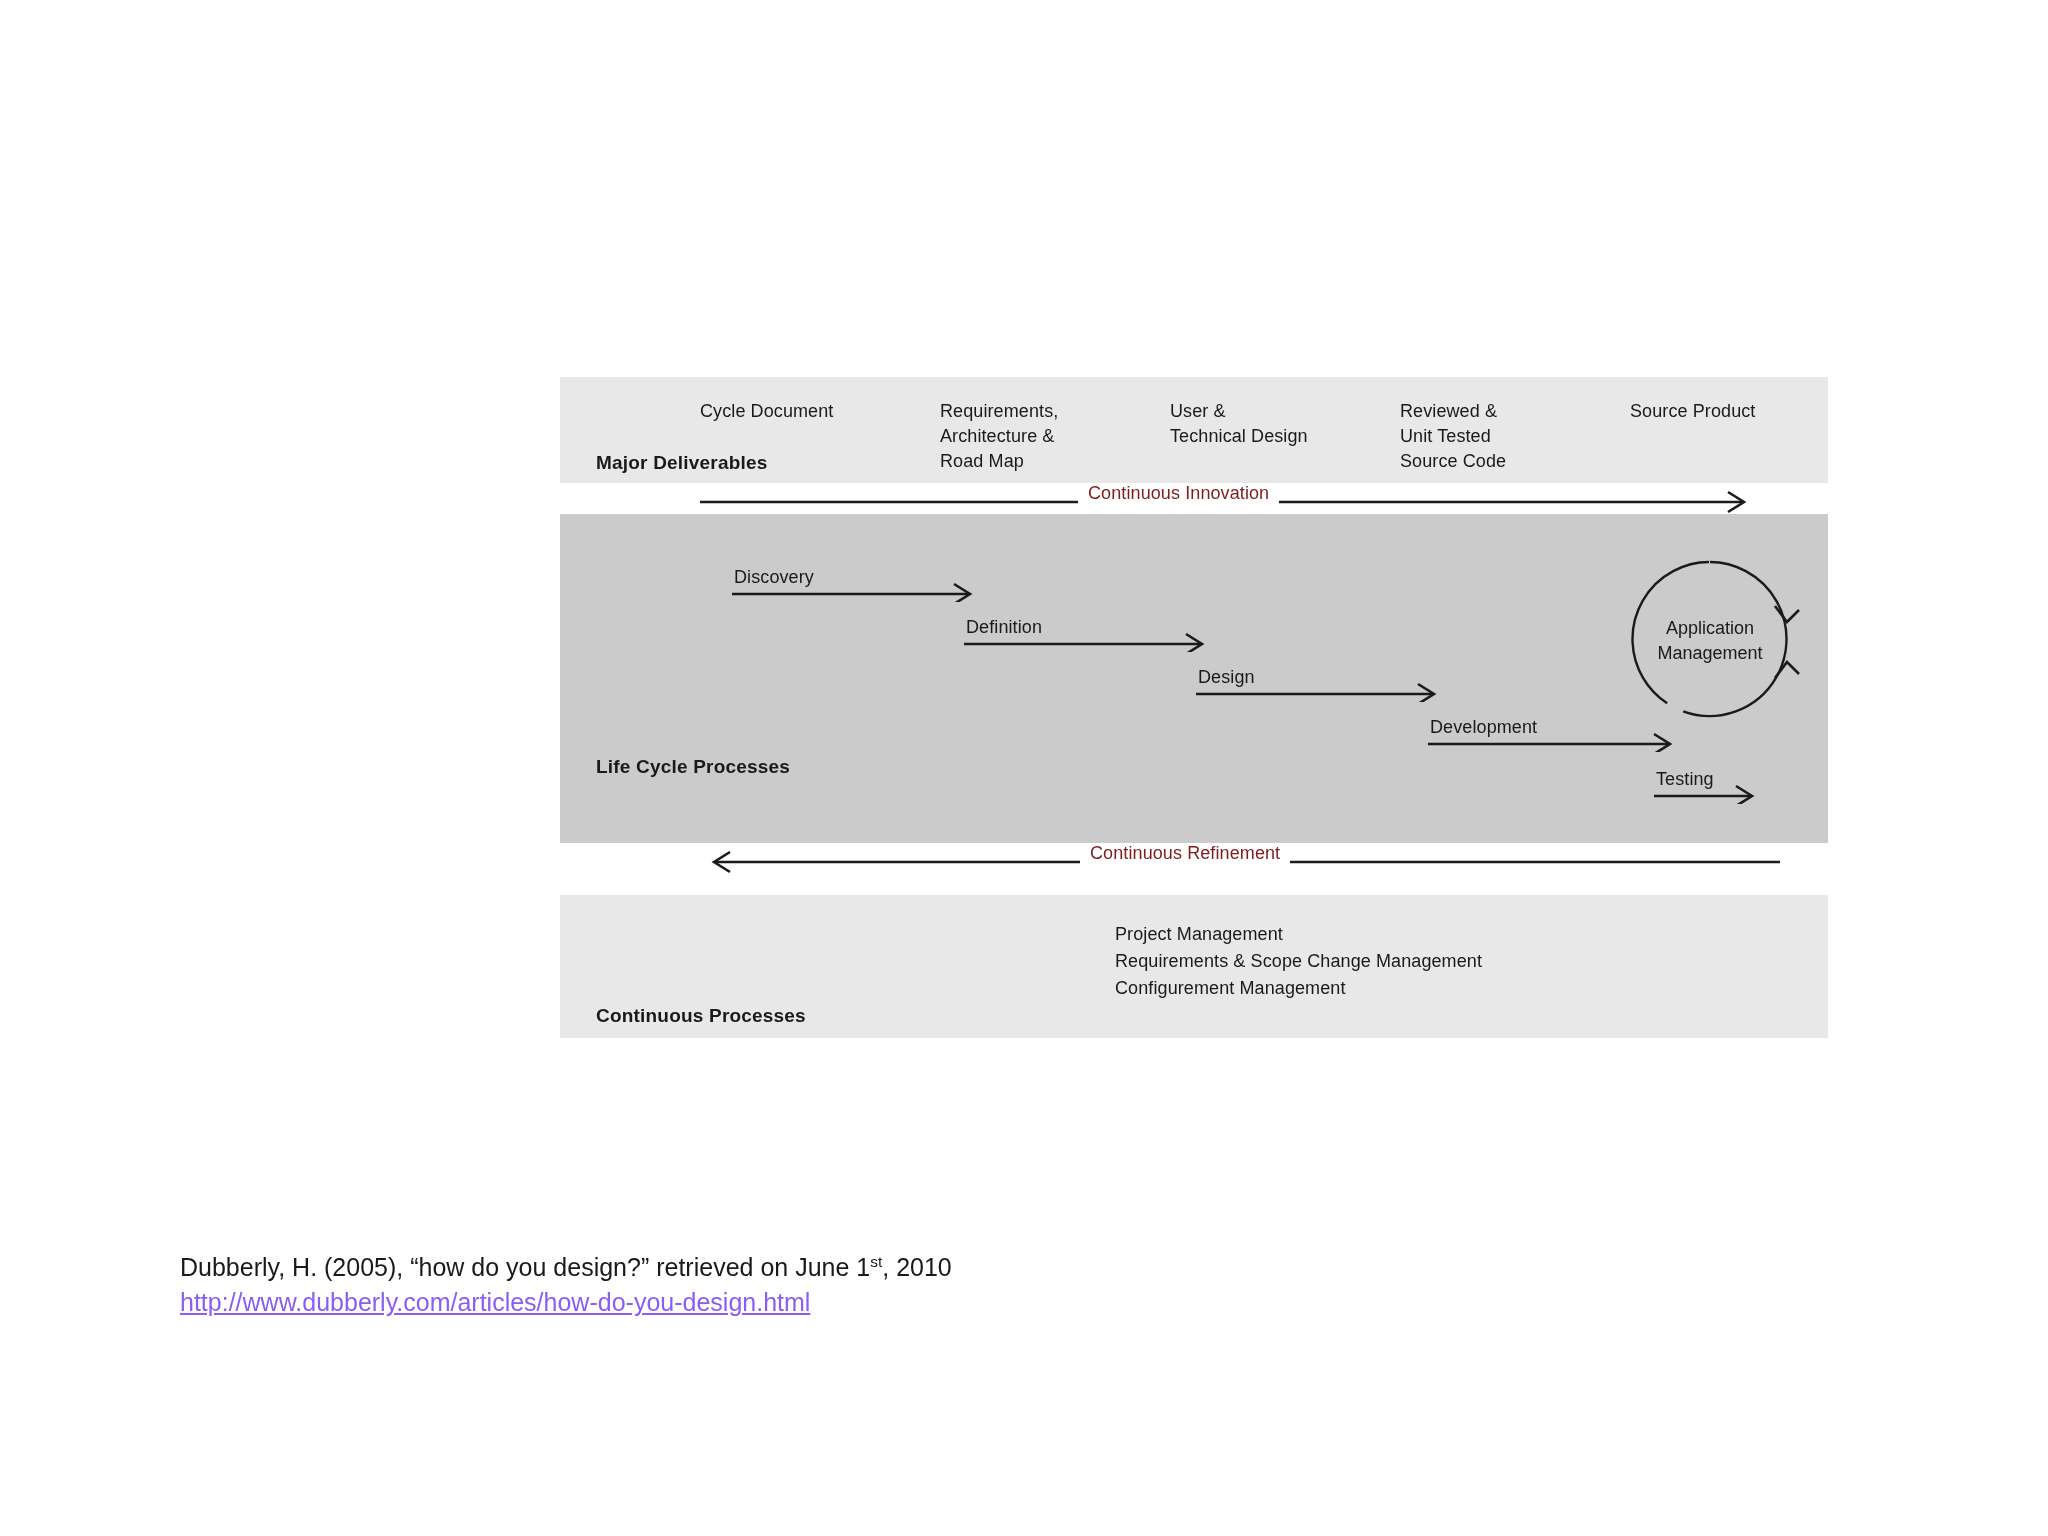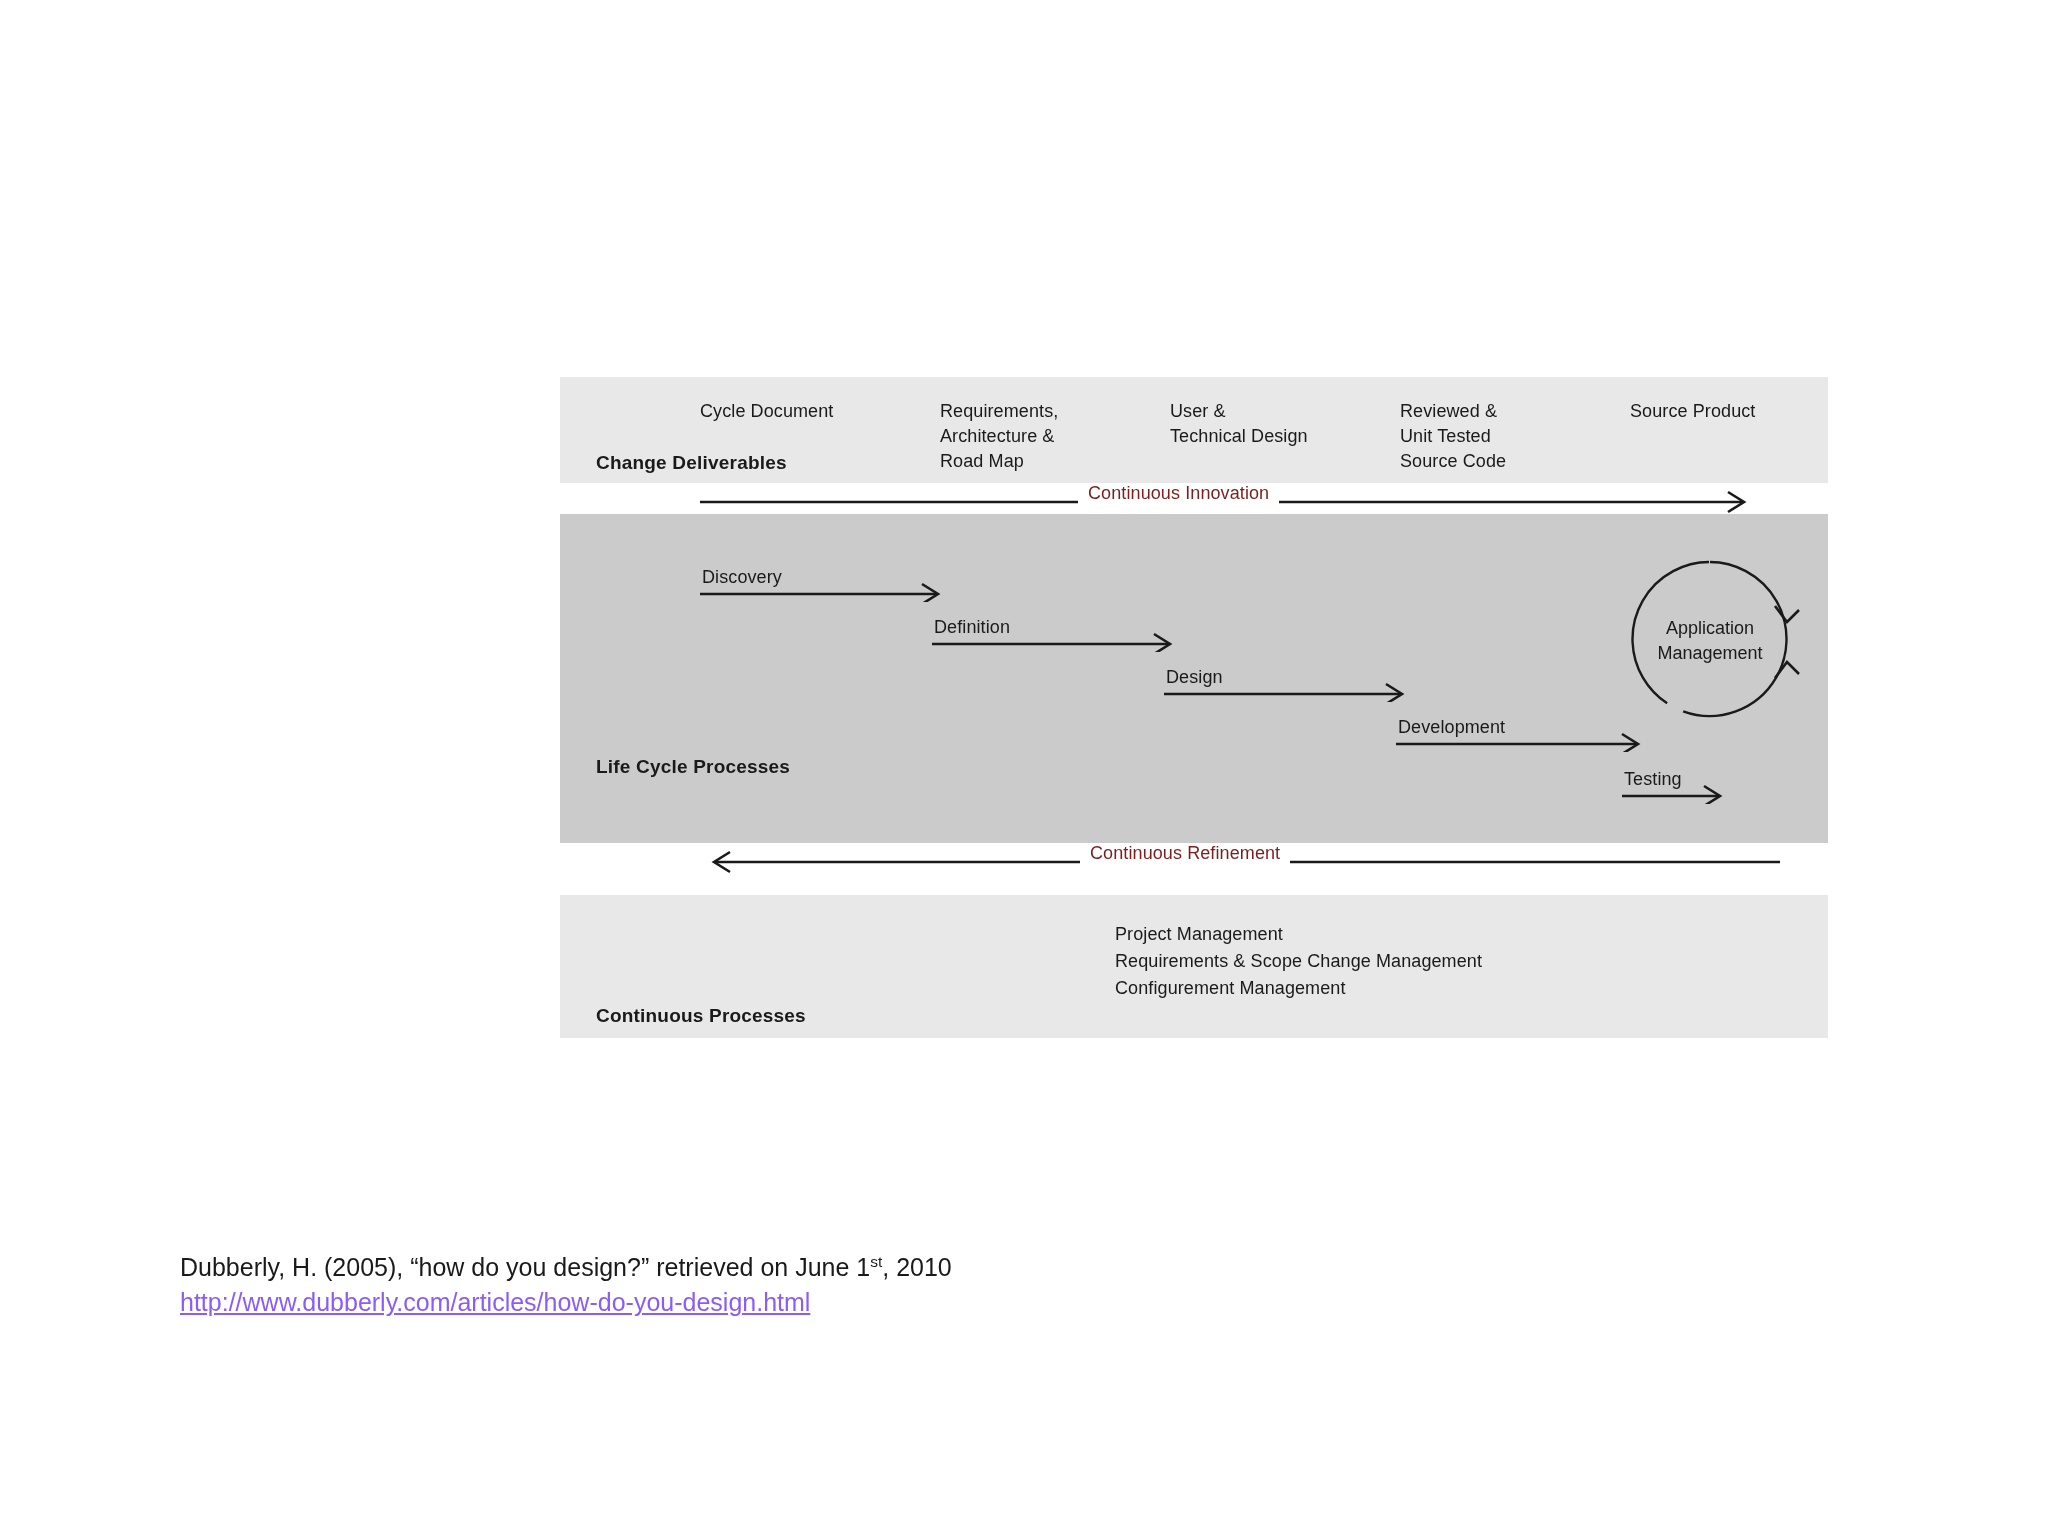--- a/index.html
+++ b/index.html
@@ -61,20 +61,21 @@
     font-size: 18px;
     line-height: 25px;
     white-space: pre-line;
     color: #1a1a1a;
     letter-spacing: 0.1px;
   }
 
   
   .stage {
     position: absolute;
+    margin-left: 32px;
   }
   .stage-label {
     position: absolute;
     left: 2px;
     bottom: 14px;
     font-size: 18px;
     white-space: nowrap;
     color: #1a1a1a;
     letter-spacing: 0.1px;
   }
@@ -152,21 +153,21 @@
 </style>
 </head>
 <body>
 
 <div id="slide">
 
   <div id="diagram">
 
     <div class="band band-light" id="band-deliverables">
 
-      <div class="band-title" style="left:36px; top:75px;">Change Deliverables</div>
+      <div class="band-title" style="left:36px; top:75px;">Major Deliverables</div>
 
       <div class="deliverable" style="left:140px; top:22px;">Cycle Document</div>
 
       <div class="deliverable" style="left:380px; top:22px;">Requirements,
 Architecture &amp;
 Road Map</div>
 
       <div class="deliverable" style="left:610px; top:22px;">User &amp;
 Technical Design</div>
 

